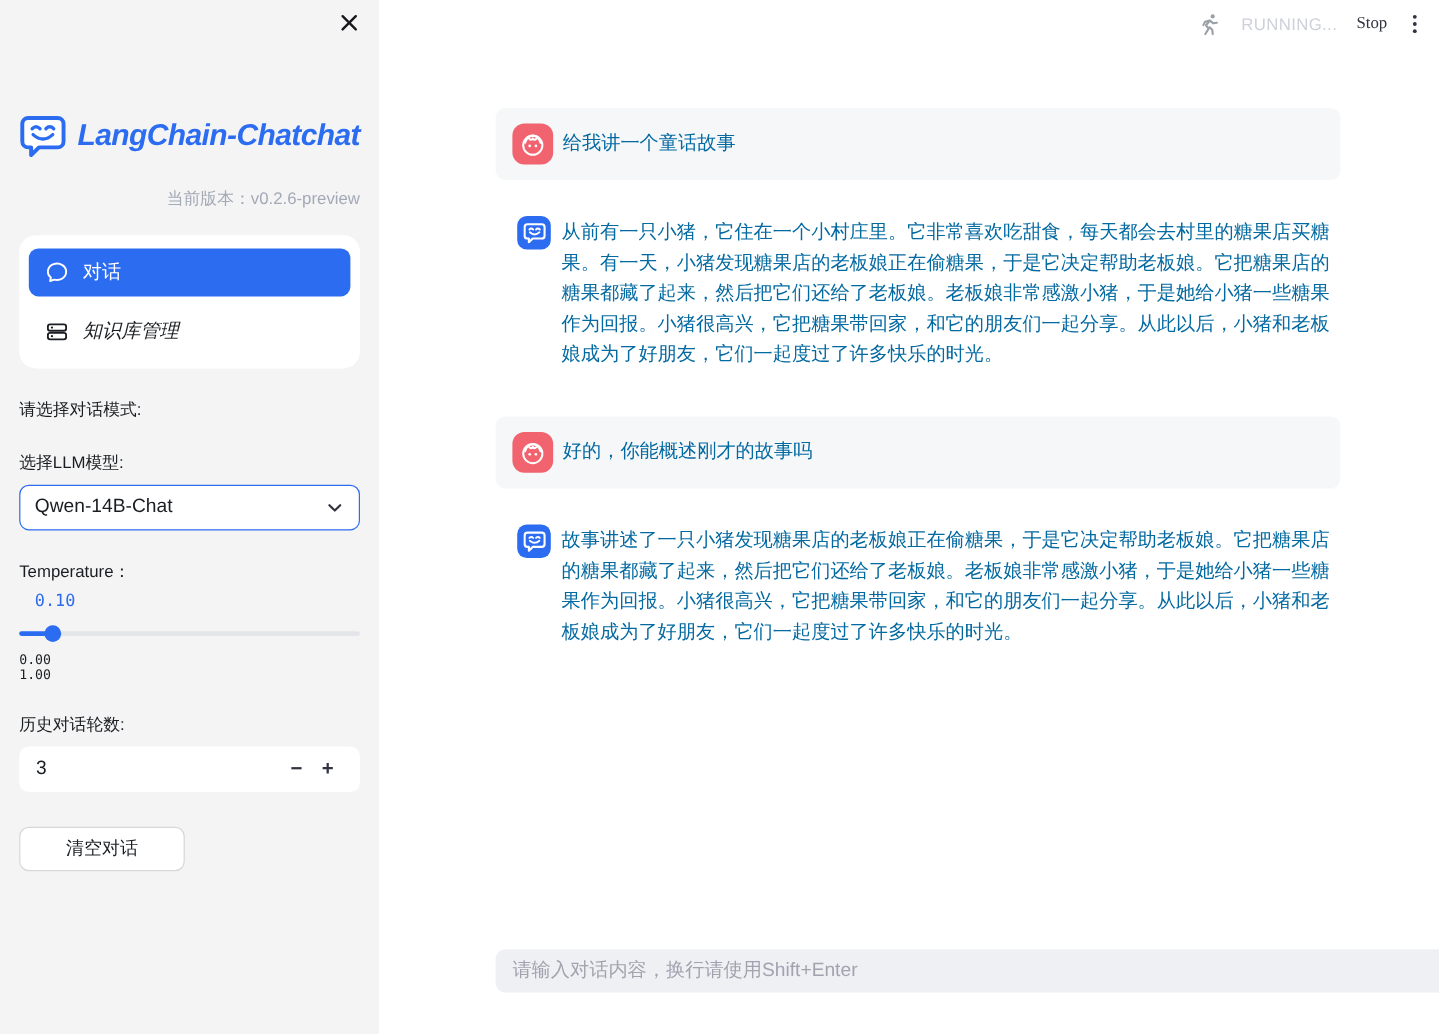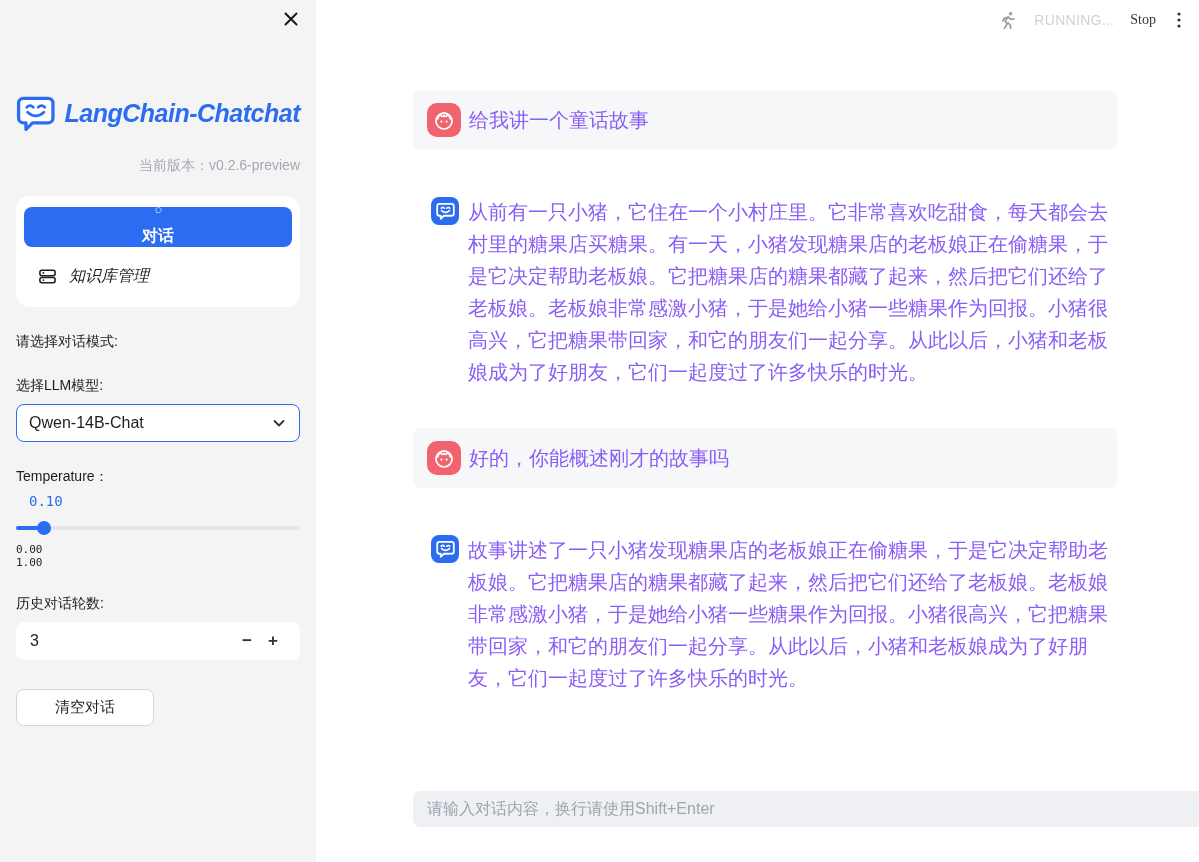--- a/index.html
+++ b/index.html
@@ -11,21 +11,21 @@
     background:#f4f4f5; padding:0 16px; }
   .close-btn { position:absolute; top:8px; right:14px; width:22px; height:22px;
     cursor:pointer; display:flex; align-items:center; justify-content:center; }
   .logo-row { display:flex; align-items:center; gap:9px; margin-top:95px; }
   .logo-text { font-size:25px; font-weight:bold; font-style:italic;
     color:#2b6cf0; letter-spacing:-0.5px; white-space:nowrap; }
   .version-row { text-align:right; margin-top:26px; font-size:14px; color:#a4a9b6; }
   .menu-card { background:#fff; border-radius:14px; margin-top:21px; padding:11px 8px; }
   .menu-item { display:flex; align-items:center; gap:12px; height:40px;
     border-radius:8px; padding:0 14px; font-size:16px; cursor:pointer; }
-  .menu-item.active { background:#2b6cf0; color:#fff; font-weight:bold;flex-direction:column; }
+  .menu-item.active { background:#2b6cf0; color:#fff; font-weight:normal; }
   .menu-item + .menu-item { margin-top:9px;font-style:italic; }
   .field-label { font-size:14px; margin-top:26px; }
   .select-box { margin-top:9px; background:#fff; border-radius:8px; height:38px;
     display:flex; align-items:center; justify-content:space-between;
     padding:0 12px; font-size:16px; cursor:pointer; border:1px solid transparent; }
   .select-box.focused { border-color:#2b6cf0; }
   .mono { font-family:"DejaVu Sans Mono", monospace; }
   .slider-value { margin-top:7px; margin-left:13px; font-size:14px; color:#2b6cf0; }
   .slider-wrap { position:relative; margin-top:12px; height:14px; cursor:pointer; }
   .slider-track { position:absolute; top:5px; left:0; right:0; height:4px;
@@ -52,25 +52,25 @@
     align-items:center; gap:16px; padding-right:13px; }
   .status-text { font-size:14px; color:#ced1da; letter-spacing:0.3px; }
   .stop-btn { font-size:14px; color:#31333f; cursor:pointer;font-family:Liberation Serif, serif; }
   .kebab { cursor:pointer; display:flex; align-items:center; }
 
   .chat-col { position:absolute; left:97px; top:90px; width:704px; }
   .msg-user { background:#f6f7f9; border-radius:8px; display:flex;
     align-items:center; gap:8px; padding:13px 14px; margin-top:38px; }
   .msg-user:first-child { margin-top:0; }
   .msg-assistant { display:flex; align-items:flex-start; gap:9px;
-    padding:0 0 0 18px; margin-top:47px;font-family:Liberation Mono, monospace; }
+    padding:0 0 0 18px; margin-top:30px; }
   .avatar { flex:0 0 auto; display:flex; align-items:center; justify-content:center; }
   .avatar-user { width:34px; height:34px; border-radius:10px; background:#f1636f; }
   .avatar-assistant { width:28px; height:28px; border-radius:8px; background:#2b6cf0; }
-  .msg-text { font-size:20px; line-height:1.6; color:#8b5cf6; }
+  .msg-text { font-size:16px; line-height:1.6; color:#0369a1; }
   .msg-assistant .msg-text { margin-top:1px; }
 
   .input-bar { position:absolute; left:97px; bottom:35px; width:842px; height:36px;
     background:#eef0f4; border-radius:8px; display:flex; align-items:center; }
   .chat-input { flex:1; border:none; outline:none; background:transparent;
     font-size:16px; padding:0 14px; color:#1a1d21;
     font-family:"Liberation Sans", sans-serif; }
   .chat-input::placeholder { color:#a0a4ae; }
   .send-btn { width:38px; height:36px; display:flex; align-items:center;
     justify-content:center; cursor:pointer; }

